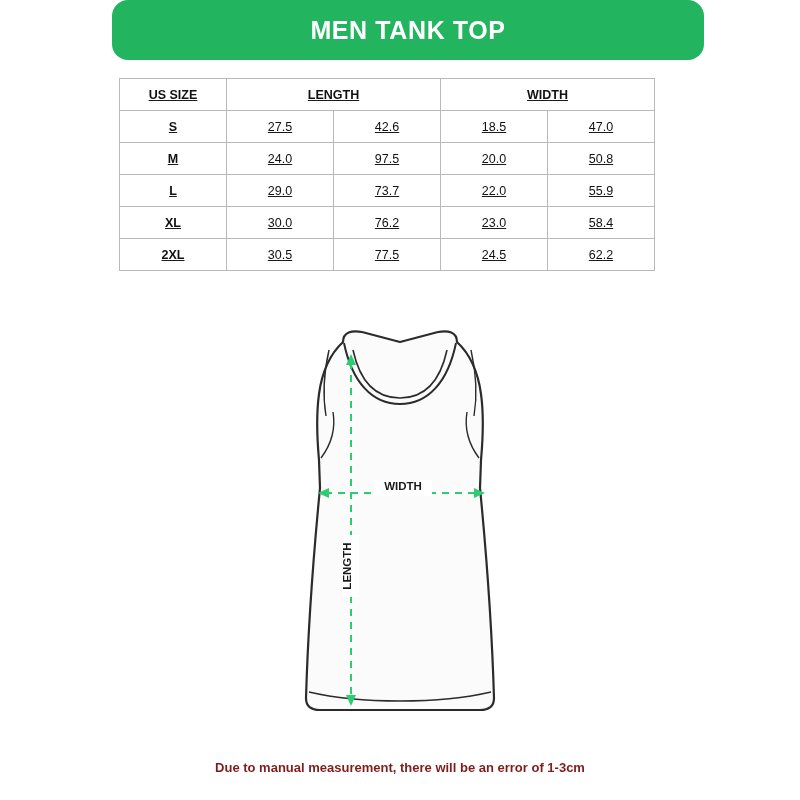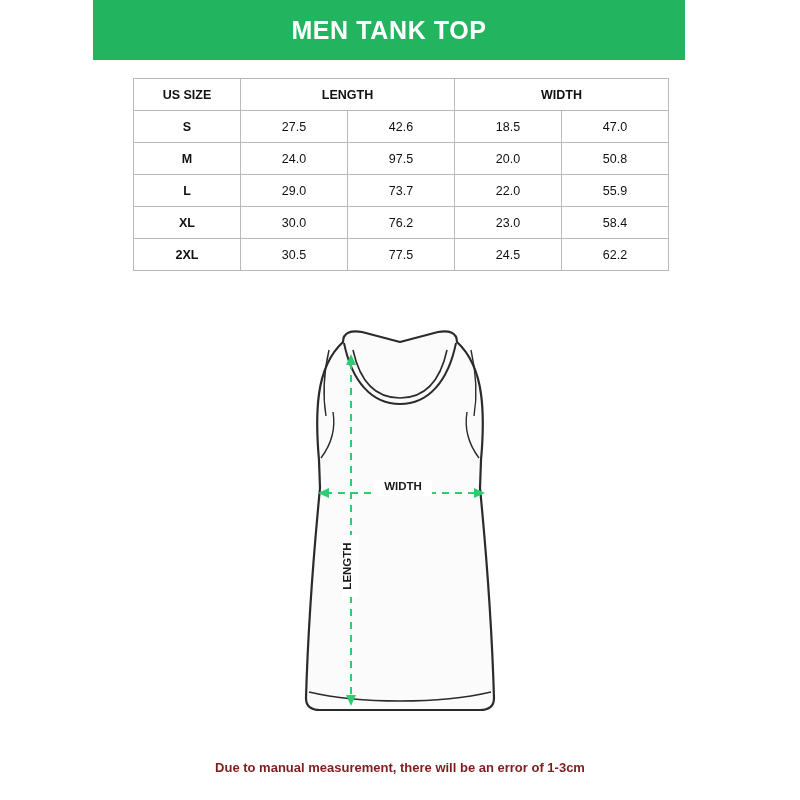--- a/index.html
+++ b/index.html
@@ -12,42 +12,44 @@
     background: #ffffff;
     font-family: "Liberation Sans", sans-serif;
     color: #1a1a1a;
     overflow: hidden;
     position: relative;
   }
 
   
   .header {
     position: absolute;
-    left: 93px;
+    left: 112px;
     top: 0;
     width: 592px;
     height: 60px;
     background: #22b45f;
     display: flex;
     align-items: center;
     justify-content: center;
+    border-radius: 16px;
   }
   .header-title {
     color: #ffffff;
     font-size: 25px;
     font-weight: bold;
     letter-spacing: 0.6px;
   }
 
   
   .table-wrap {
     position: absolute;
-    left: 133px;
+    left: 119px;
     top: 78px;
     width: 534px;
+    text-decoration: underline;
   }
   table.size-table {
     border-collapse: collapse;
     width: 534px;
     table-layout: fixed;
   }
   table.size-table th,
   table.size-table td {
     border: 1px solid #b9b9b9;
     height: 31px;

